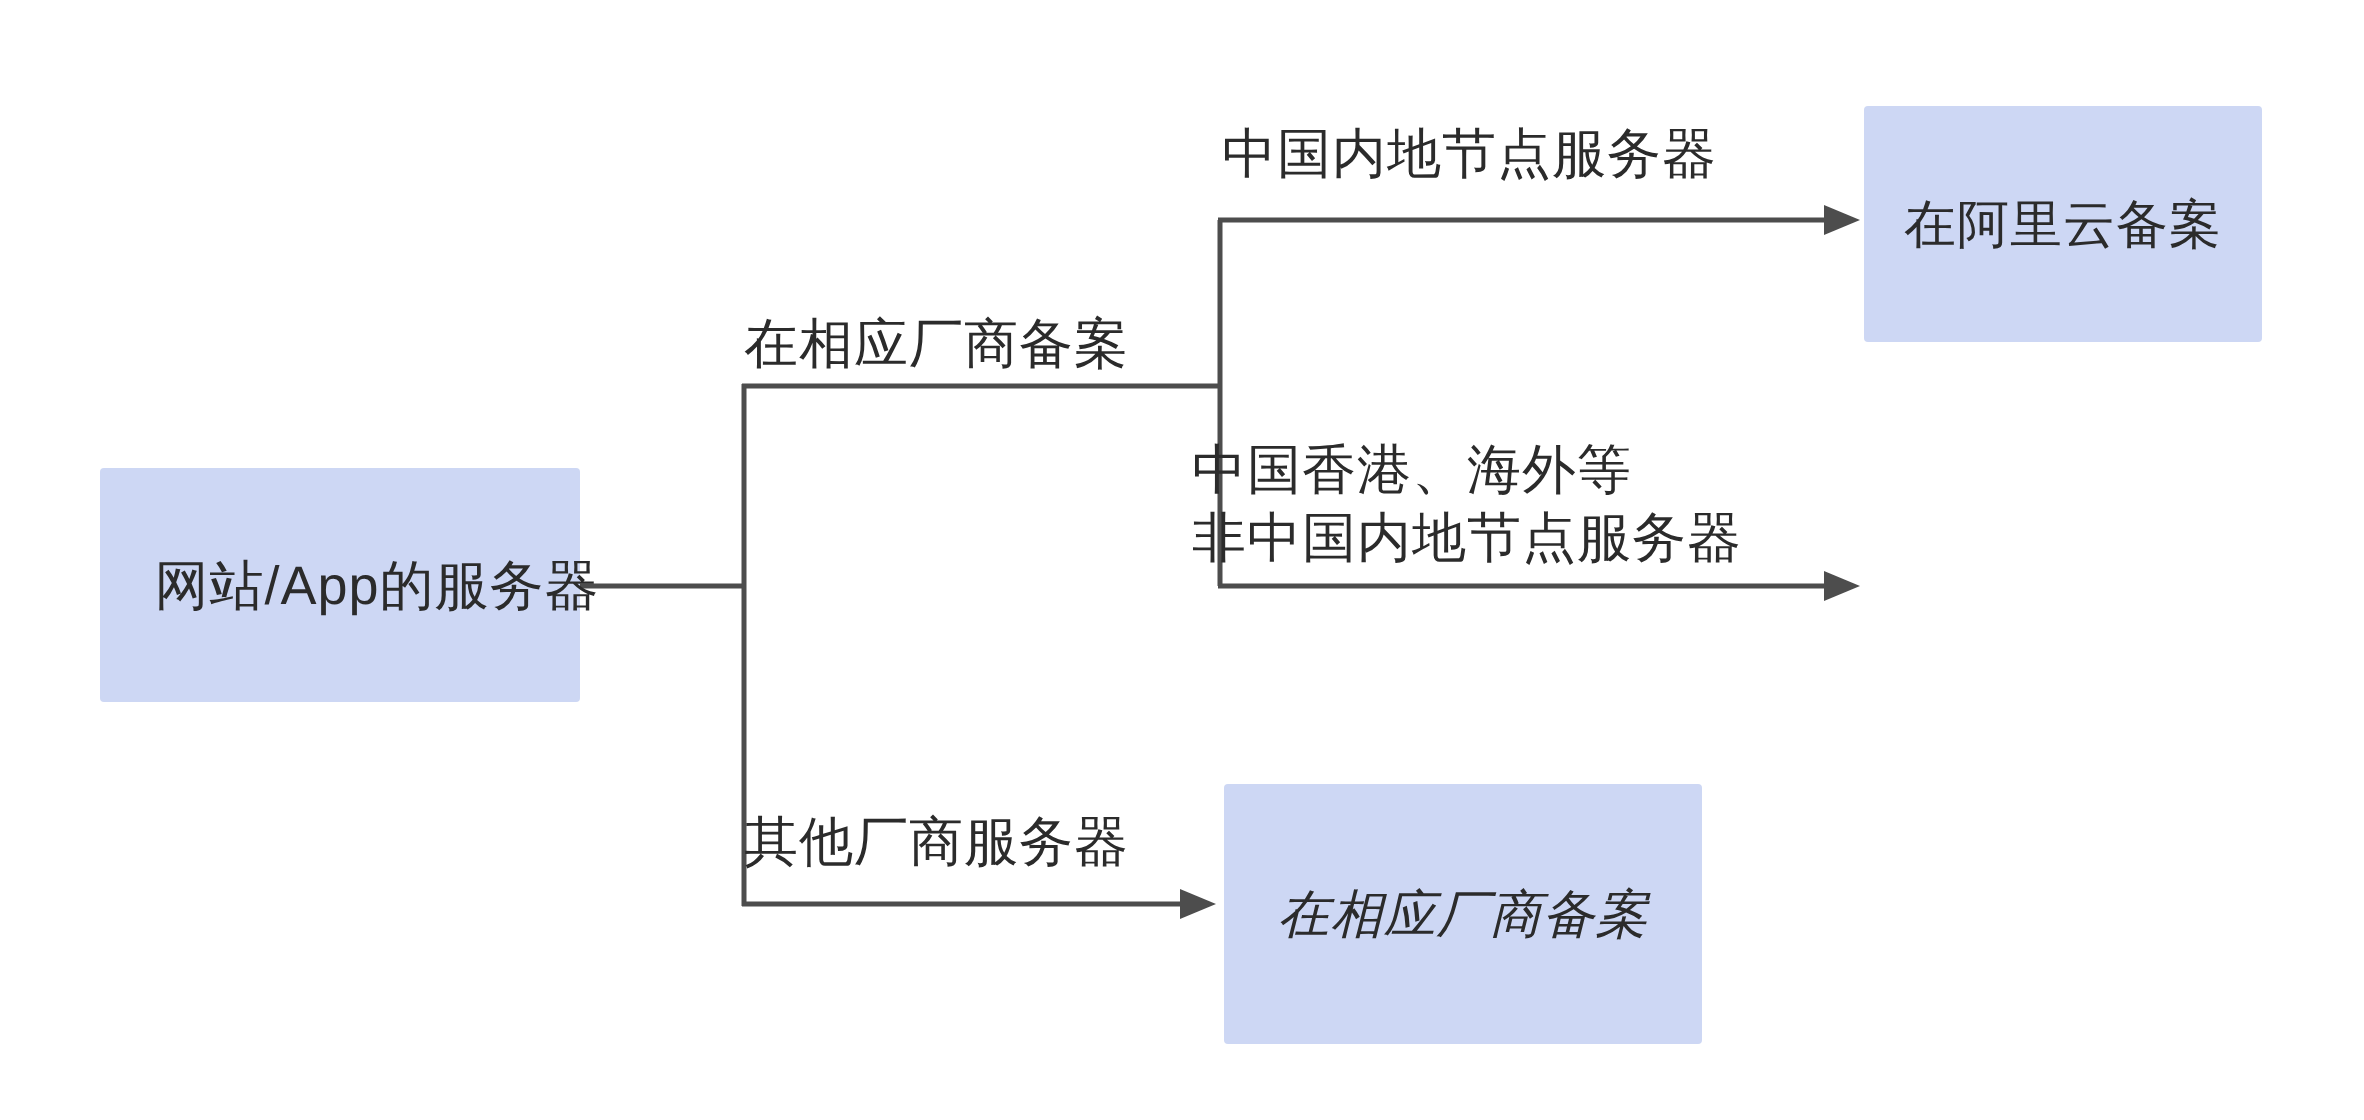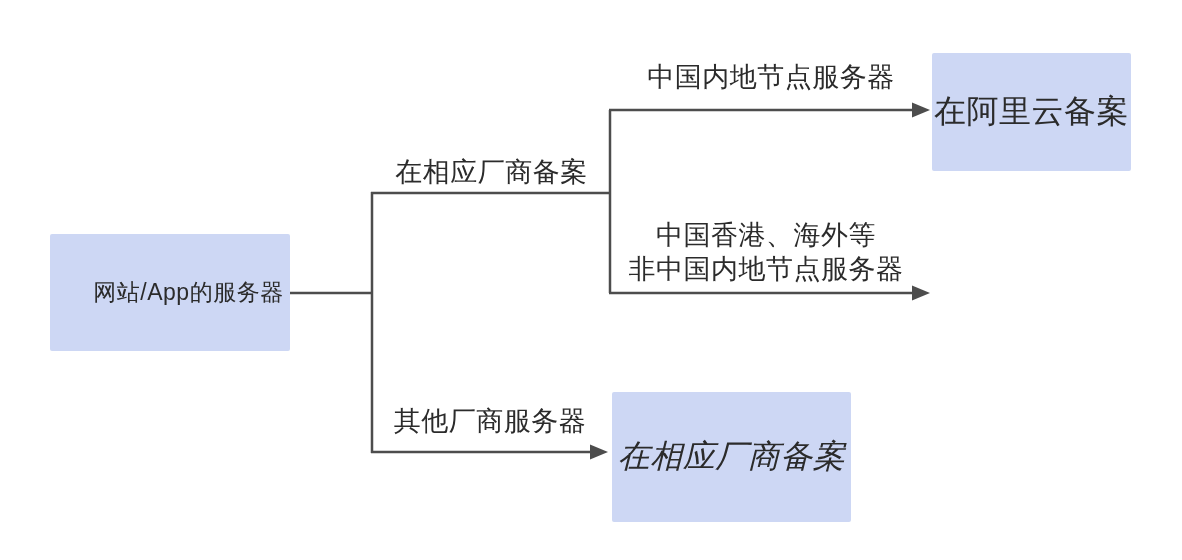--- a/index.html
+++ b/index.html
@@ -9,32 +9,32 @@
     --bg:#ffffff;
   }
   *{margin:0;padding:0;box-sizing:border-box;}
   html,body{width:1182px;height:560px;background:var(--bg);overflow:hidden;}
   body{font-family:"Liberation Sans","DejaVu Sans",sans-serif;color:var(--text);}
   .canvas{position:relative;width:1182px;height:560px;background:var(--bg);}
   .node{
     position:absolute;
     background:var(--box-fill);
     display:flex;align-items:center;justify-content:center;
-    font-size:32px;font-weight:500;color:var(--text);
+    font-size:26px;font-weight:500;color:var(--text);
     border-radius:2px;letter-spacing:0.5px;
     white-space:nowrap;
   }
-  .node-root{left:50px;top:234px;width:240px;height:117px;font-size:23px;padding-left:37px;}
+  .node-root{left:50px;top:234px;width:240px;height:117px;font-size:27px;padding-left:37px;}
   .node-result-aliyun{left:932px;top:53px;width:199px;height:118px;}
   .node-result-nofiling{left:932px;top:233px;width:199px;height:119px;}
   .node-result-vendor{left:612px;top:392px;width:239px;height:130px;font-style:italic;}
   .branch-label{
     position:absolute;
     font-size:27px;font-weight:500;color:var(--text);
-    text-align:center;letter-spacing:0.5px;line-height:34px;
+    letter-spacing:0.5px;line-height:34px;
     white-space:nowrap;
   }
   .label-aliyun{left:372px;top:155px;width:239px;}
   .label-mainland{left:611px;top:60px;width:320px;}
   .label-overseas{left:596px;top:218px;width:340px;}
   .label-vendor{left:372px;top:404px;width:236px;}
   svg.connectors{position:absolute;left:0;top:0;width:1182px;height:560px;}
   svg.connectors line{stroke:var(--line);stroke-width:2.5;}
   svg.connectors polygon{fill:var(--line);}
 </style>

